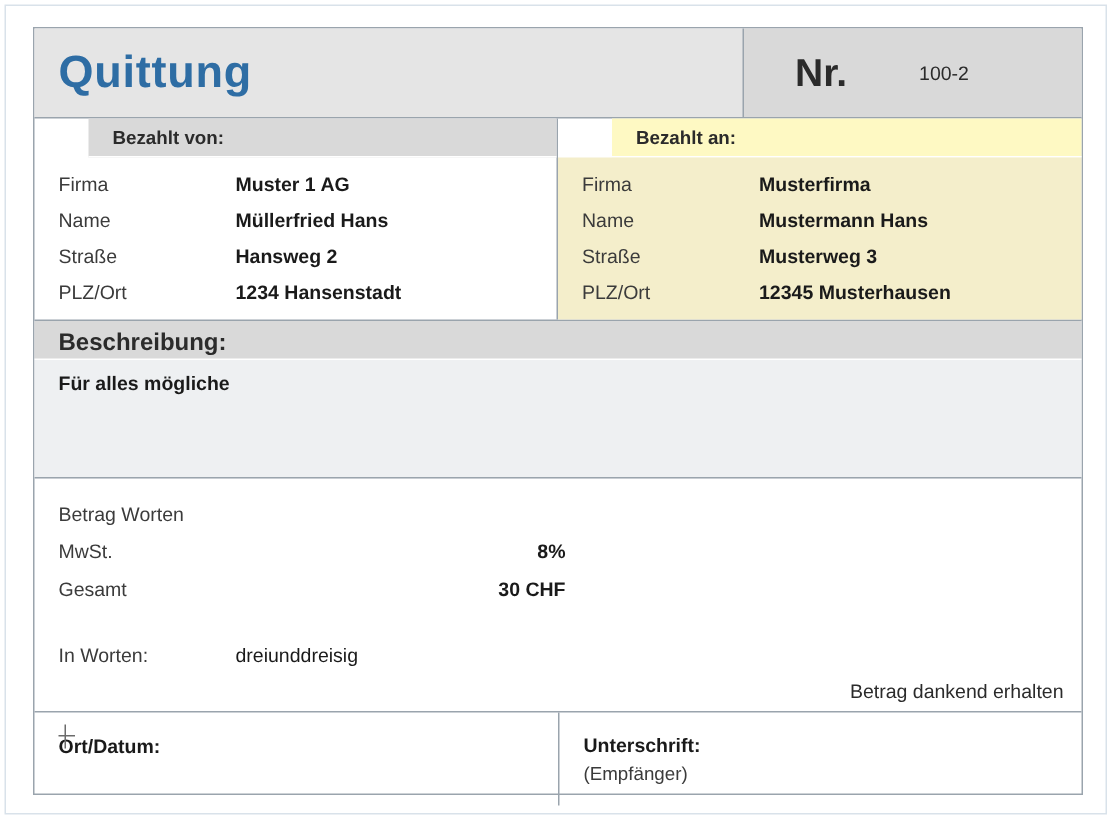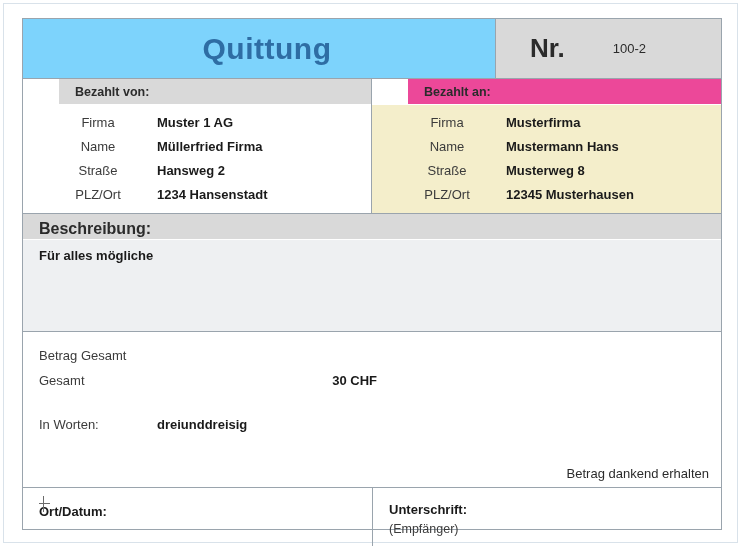--- a/index.html
+++ b/index.html
@@ -48,22 +48,21 @@
     border-bottom: 1px solid #9aa4ad;
     box-sizing: border-box;
   }
   .title-cell {
     flex: 0 0 473px;
     display: flex;
     align-items: center;
     padding-left: 16px;
     box-sizing: border-box;
     border-right: 1px solid #9aa4ad;
-    background: #7dd3fc;
-    justify-content: center;
+    background: #e5e5e5;
   }
   .title-cell .title {
     color: #2e6da4;
     font-size: 30px;
     font-weight: bold;
     letter-spacing: 0.5px;
   }
   .nr-cell {
     flex: 1 1 auto;
     display: flex;
@@ -110,27 +109,26 @@
   }
   .party-body {
     padding: 10px 0 12px 16px;
     box-sizing: border-box;
     height: 108px;
   }
   .party.right .party-body {
     background: #f4eecb;
   }
   .party.right .party-head {
-    background: #ec4899;
+    background: #fef9c3;
   }
   .field-row {
     display: flex;
     align-items: baseline;
     height: 24px;
-    text-align: center;
   }
   .field-label {
     flex: 0 0 118px;
     font-size: 13px;
     color: #3b3b3b;
   }
   .field-value {
     font-size: 13px;
     font-weight: bold;
     color: #1a1a1a;
@@ -141,21 +139,21 @@
     background: #d9d9d9;
     font-size: 16px;
     font-weight: bold;
     color: #2b2b2b;
     padding: 6px 0 6px 16px;
     box-sizing: border-box;
     height: 26px;
     border-bottom: 1px solid #ffffff;
   }
   .desc-body {
-    height: 92px;
+    height: 79px;
     background: #eef0f2;
     box-sizing: border-box;
     padding: 8px 0 0 16px;
     border-bottom: 1px solid #9aa4ad;
   }
   .desc-text {
     font-size: 13px;
     font-weight: bold;
     color: #1a1a1a;
   }
@@ -193,21 +191,21 @@
     margin-top: 14px;
     height: 24px;
   }
   .words-label {
     flex: 0 0 118px;
     font-size: 13px;
     color: #3b3b3b;
   }
   .words-value {
     font-size: 13px;
-    font-weight: bold;
+    font-weight: normal;
     color: #1a1a1a;
   }
   .received-note {
     position: absolute;
     right: 12px;
     bottom: 6px;
     font-size: 13px;
     color: #2b2b2b;
   }
 
@@ -288,21 +286,21 @@
 
       <div class="party left">
         <div class="party-head">Bezahlt von:</div>
         <div class="party-body">
           <div class="field-row">
             <span class="field-label">Firma</span>
             <span class="field-value">Muster 1 AG</span>
           </div>
           <div class="field-row">
             <span class="field-label">Name</span>
-            <span class="field-value">Müllerfried Firma</span>
+            <span class="field-value">Müllerfried Hans</span>
           </div>
           <div class="field-row">
             <span class="field-label">Straße</span>
             <span class="field-value">Hansweg 2</span>
           </div>
           <div class="field-row">
             <span class="field-label">PLZ/Ort</span>
             <span class="field-value">1234 Hansenstadt</span>
           </div>
         </div>
@@ -314,39 +312,43 @@
           <div class="field-row">
             <span class="field-label">Firma</span>
             <span class="field-value">Musterfirma</span>
           </div>
           <div class="field-row">
             <span class="field-label">Name</span>
             <span class="field-value">Mustermann Hans</span>
           </div>
           <div class="field-row">
             <span class="field-label">Straße</span>
-            <span class="field-value">Musterweg 8</span>
+            <span class="field-value">Musterweg 3</span>
           </div>
           <div class="field-row">
             <span class="field-label">PLZ/Ort</span>
             <span class="field-value">12345 Musterhausen</span>
           </div>
         </div>
       </div>
 
     </div>
 
     <div class="desc-head">Beschreibung:</div>
     <div class="desc-body">
       <div class="desc-text">Für alles mögliche</div>
     </div>
 
     <div class="amounts">
       <div class="amount-row">
-        <span class="amount-label">Betrag Gesamt</span>
+        <span class="amount-label">Betrag Worten</span>
+      </div>
+      <div class="amount-row">
+        <span class="amount-label">MwSt.</span>
+        <span class="amount-value">8%</span>
       </div>
       <div class="amount-row">
         <span class="amount-label">Gesamt</span>
         <span class="amount-value">30 CHF</span>
       </div>
 
       <div class="words-row">
         <span class="words-label">In Worten:</span>
         <span class="words-value">dreiunddreisig</span>
       </div>

